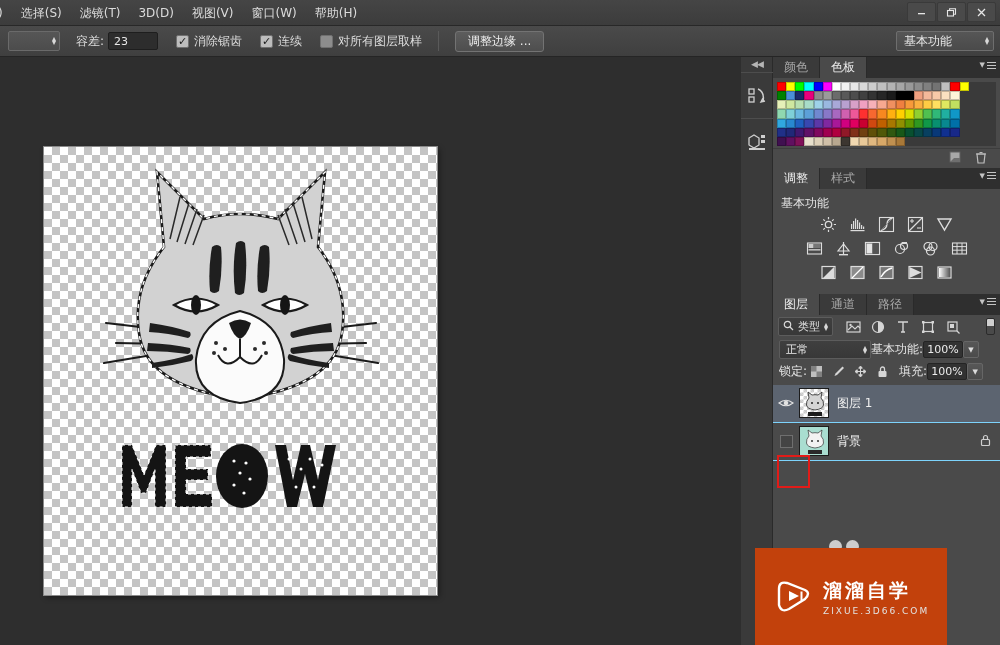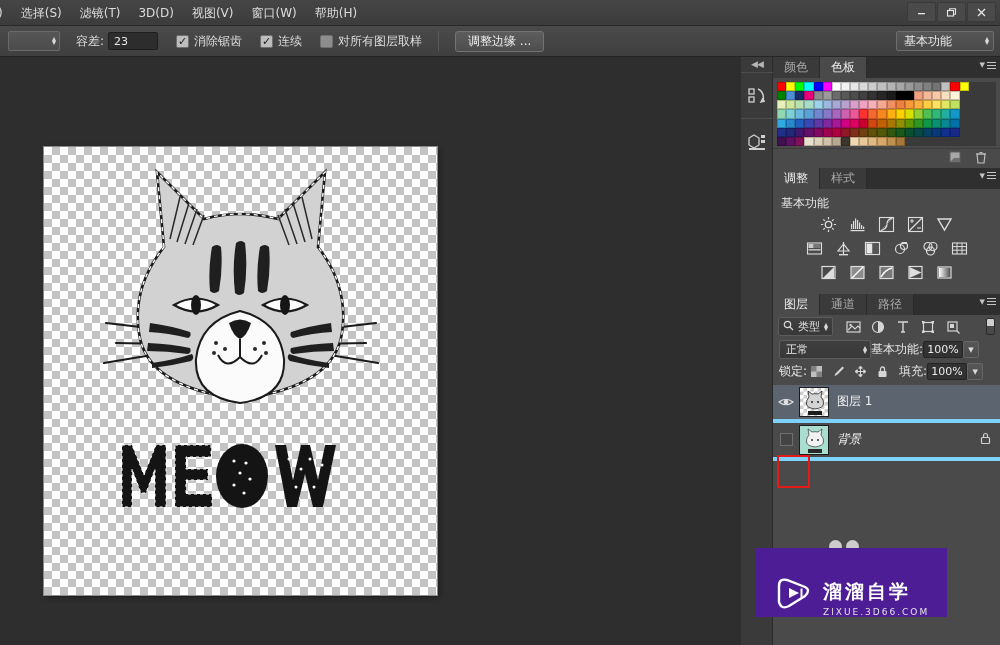--- a/index.html
+++ b/index.html
@@ -191,48 +191,48 @@
     border: 1px solid #666; border-radius: 2px;
     display: flex; align-items: center; justify-content: center;
     font-size: 7px; color: #dcdcdc;
   }
   .lock-icons { display: flex; align-items: center; gap: 8px; margin-left: 2px; }
   .lock-icons .li { width: 14px; height: 14px; display:flex; align-items:center; justify-content:center; }
 
   .layer-list { margin-top: 2px; }
   .layer-item {
     display: flex; align-items: center; height: 38px; padding: 0 8px 0 0;
-    position: relative; border-bottom: 4px solid #7dd3fc;
+    position: relative; border-bottom: 1px solid #7dd3fc;
   }
   .layer-item.selected { background: #5c6470; }
   .eye-cell {
     width: 26px; height: 38px; display: flex; align-items: center; justify-content: center;
   }
   .eye-empty { width: 13px; height: 13px; border: 1px solid #6f6f6f; background: #444; }
   .lthumb {
     width: 30px; height: 30px; border: 1px solid #1c1c1c; margin-right: 8px;
     background-image:
       linear-gradient(45deg, #c9c9c9 25%, transparent 25%, transparent 75%, #c9c9c9 75%),
       linear-gradient(45deg, #c9c9c9 25%, transparent 25%, transparent 75%, #c9c9c9 75%);
     background-color: #fff; background-size: 7px 7px; background-position: 0 0, 3.5px 3.5px;
     position: relative; overflow: hidden;
   }
   .lthumb.bg { background-image: none; background-color: #a9ddd0; }
   .lname { font-size: 12px; color: #f0f0f0; }
-  .lname.italic { font-style: italic; }
+  .lname.italic { }
   .lock-badge { margin-left: auto; color: #cfcfcf; }
   .red-box {
     position: absolute; left: 777px; top: 455px; width: 33px; height: 33px;
     border: 2px solid #e21b18; pointer-events: none; z-index: 20;
   }
 
   
   .watermark {
-    position: absolute; left: 755px; top: 548px; width: 192px; height: 69px;
-    background: #4c1d95; display: flex; align-items: flex-end; gap: 10px;
+    position: absolute; left: 755px; top: 548px; width: 192px; height: 98px;
+    background: #c2410c; display: flex; align-items: center; gap: 10px;
     padding-left: 16px; z-index: 30;
   }
   .wm-text { display: flex; flex-direction: column; gap: 2px; }
   .wm-title { font-size: 19px; color: #fff; letter-spacing: 3px; font-weight: bold; }
   .wm-sub { font-size: 9px; color: #e2e2e2; letter-spacing: 2px; }
   .scroll-dots {
     position: absolute; left: 829px; top: 540px; display: flex; gap: 4px; z-index: 25;
   }
   .scroll-dots i { display:block; width: 13px; height: 13px; border-radius: 50%; background: #cdcdcd; }
 </style>

